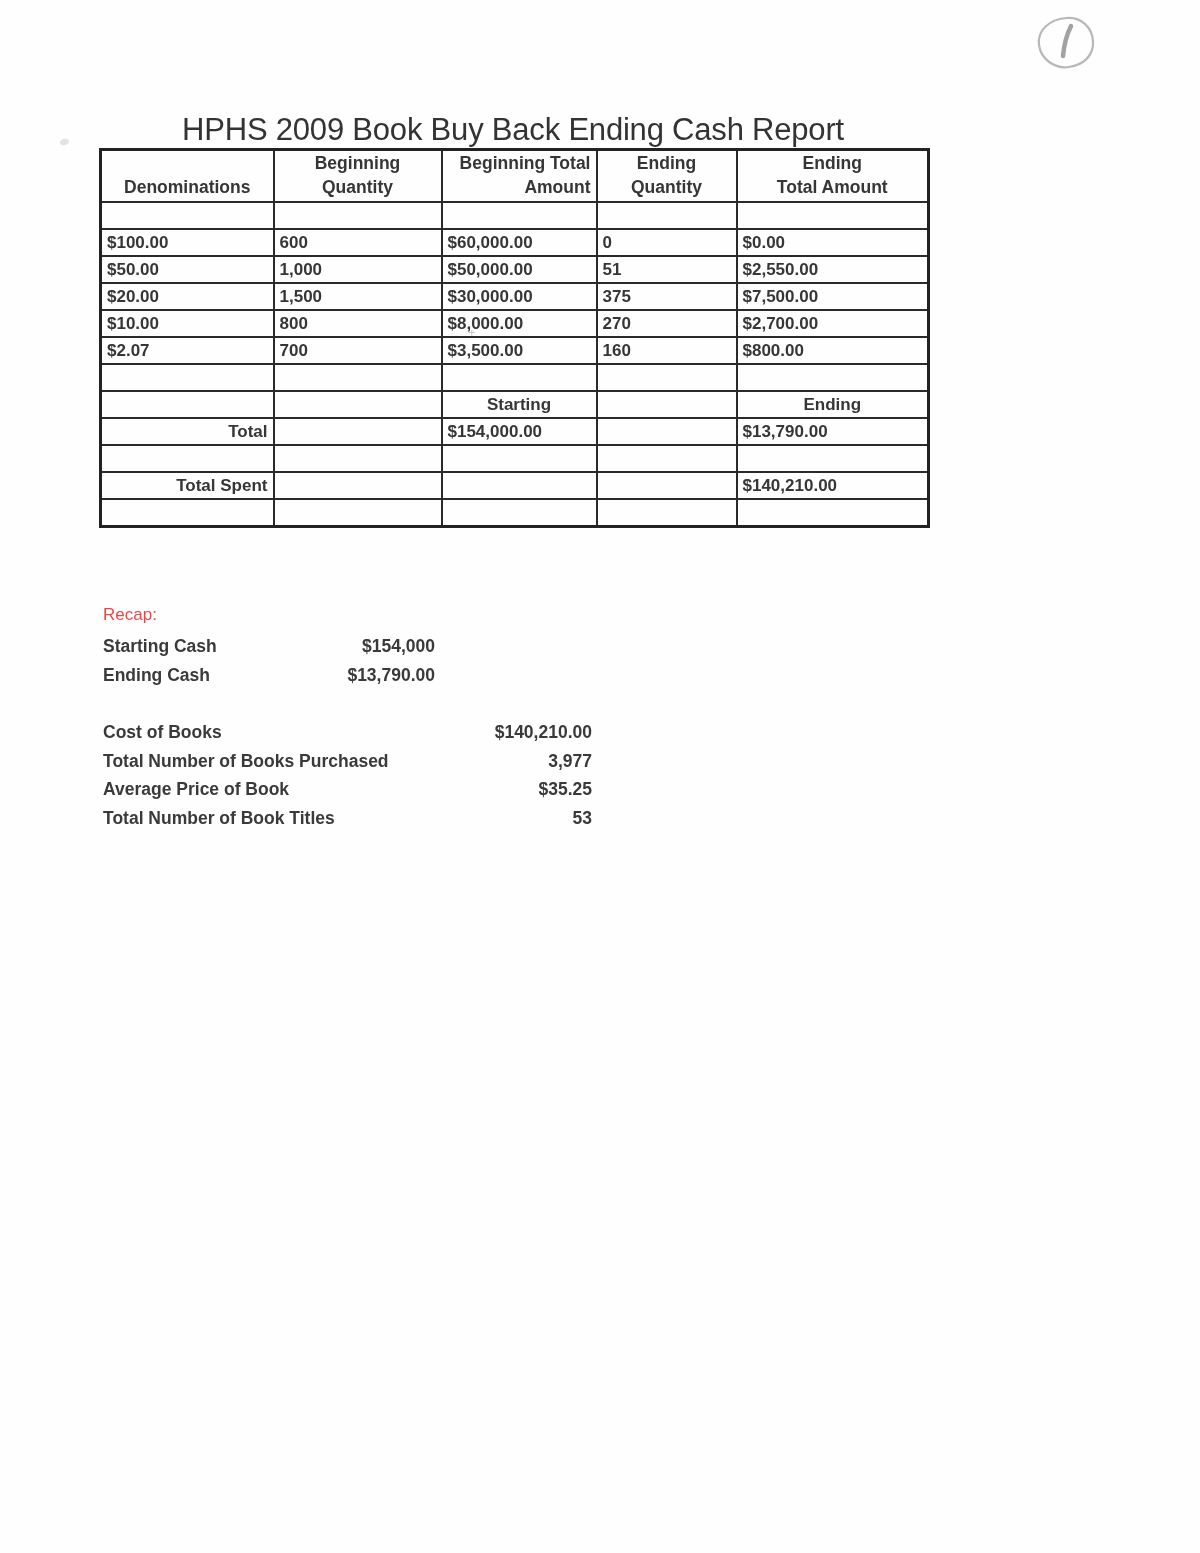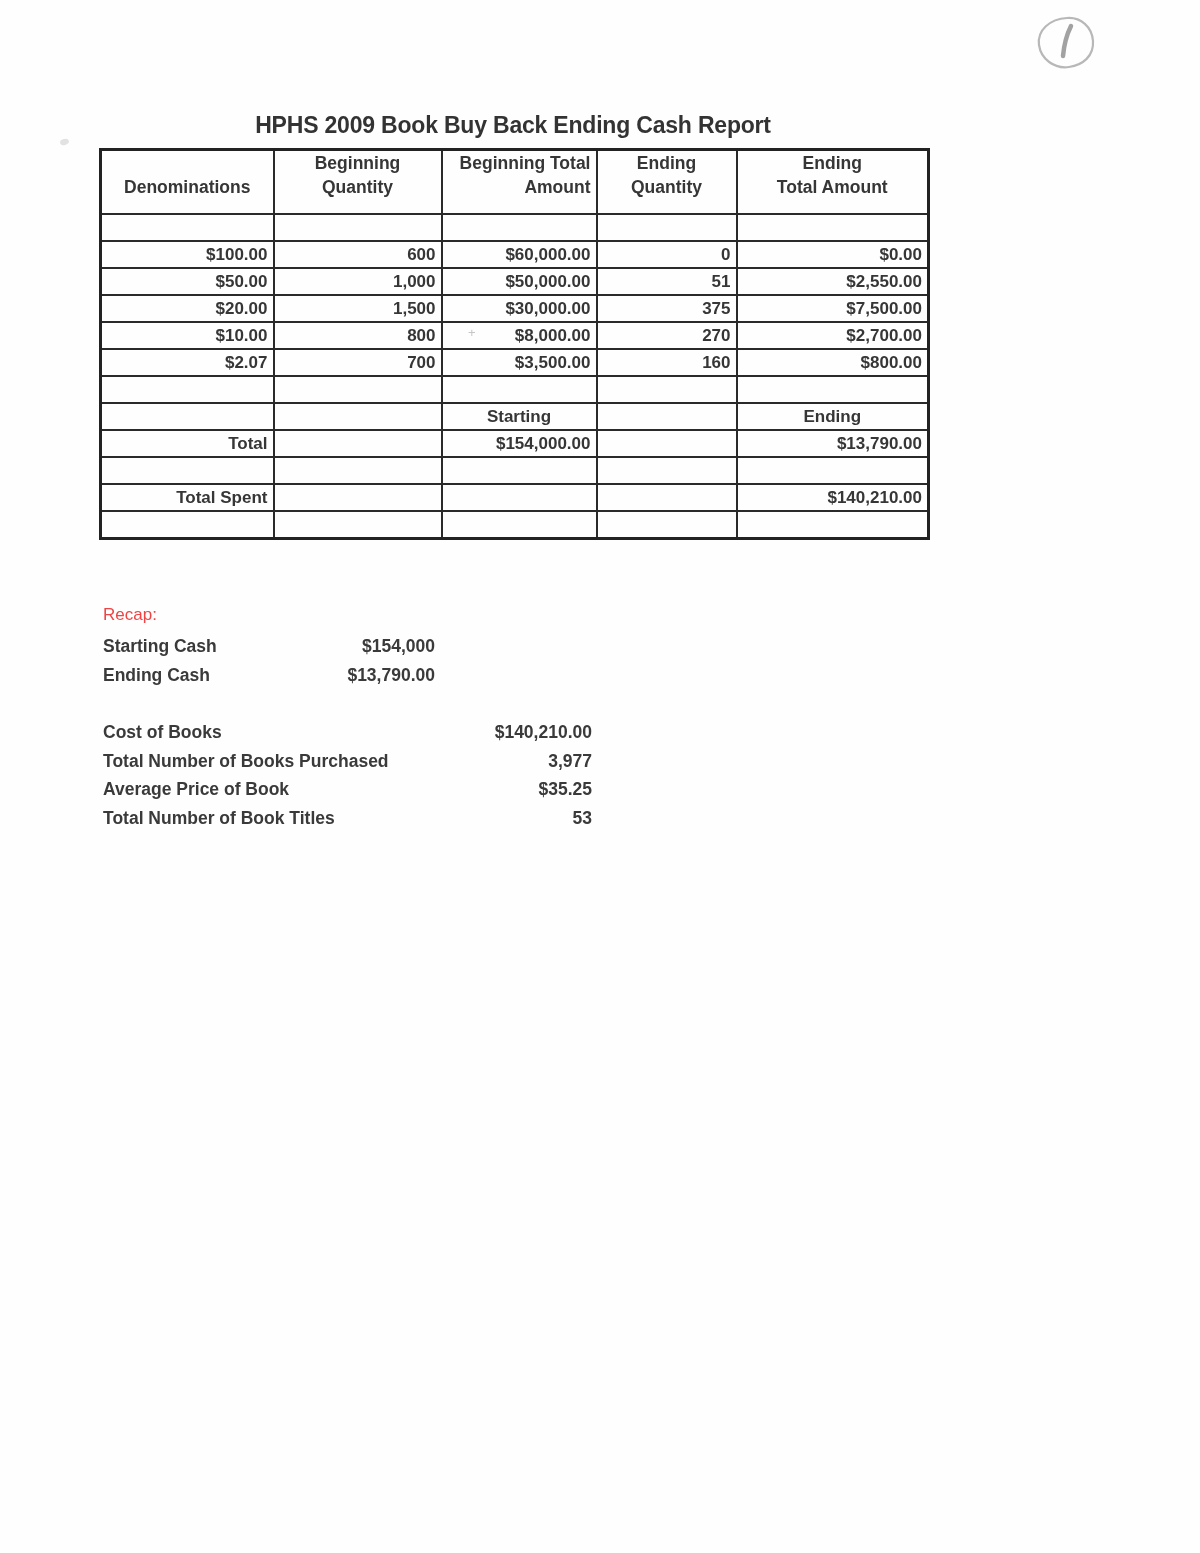--- a/index.html
+++ b/index.html
@@ -20,22 +20,22 @@
     inset: 0;
     background: #fefefe;
   }
   
   .report-title {
     position: absolute;
     left: 99px;
     top: 112px;
     width: 828px;
     text-align: center;
-    font-size: 23px;
-    font-weight: 700;
+    font-size: 31px;
+    font-weight: 400;
     color: #333333;
     letter-spacing: -0.2px;
     white-space: nowrap;
   }
   
   table.cash-table {
     position: absolute;
     left: 99px;
     top: 148px;
     width: 828px;
@@ -54,29 +54,29 @@
     font-weight: 700;
     color: #363636;
     padding: 0 5px;
     white-space: nowrap;
     overflow: hidden;
   }
   .cash-table th {
     height: 48px;
     vertical-align: bottom;
     line-height: 24px;
-    padding-bottom: 14px;
+    padding-bottom: 2px;
     font-size: 17.5px;
   }
   .cash-table td {
     height: 25px;
     vertical-align: middle;
   }
   .al { text-align: right; }
-  .ar { text-align: right; }
+  .ar { }
   .ac { text-align: center; }
   
   .recap-line {
     position: absolute;
     left: 103px;
     height: 24px;
     font-size: 17.5px;
     font-weight: 700;
     color: #3a3a3a;
     white-space: nowrap;

